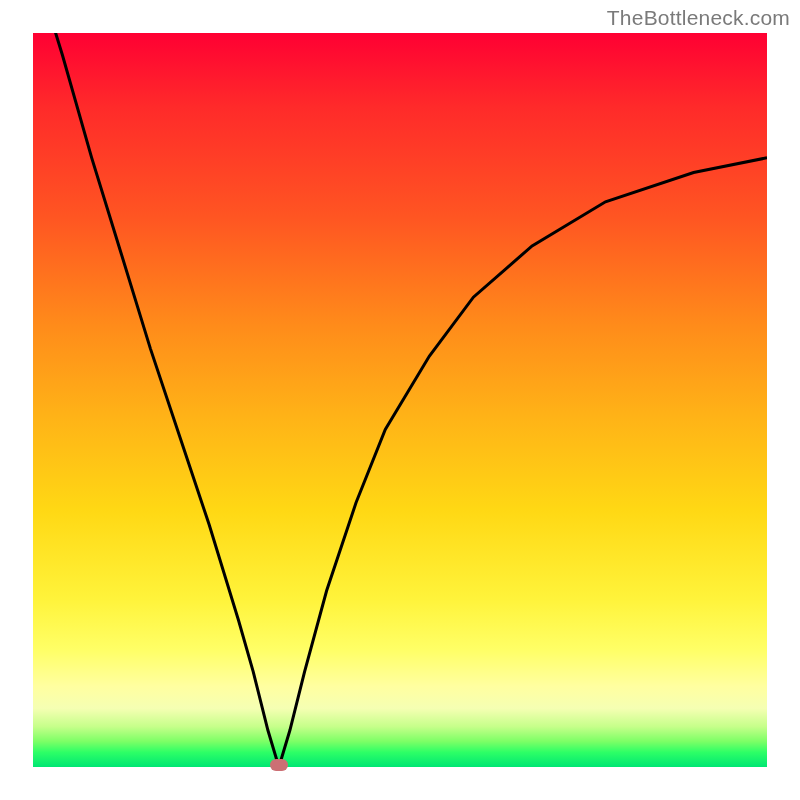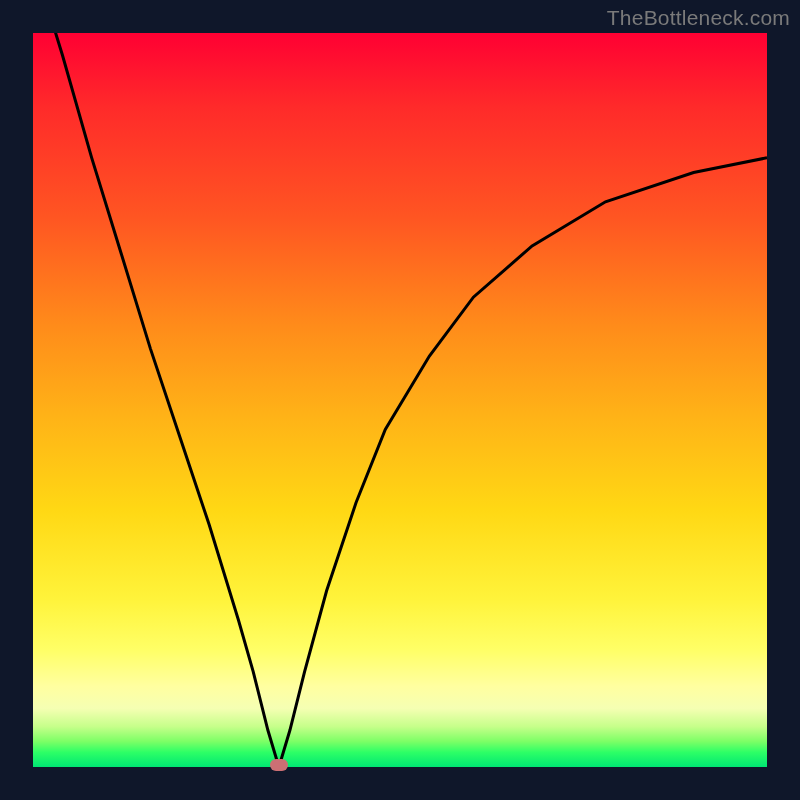--- a/index.html
+++ b/index.html
@@ -8,21 +8,21 @@
     width: 800px;
     height: 800px;
     overflow: hidden;
     background: #000;
     font-family: Arial, Helvetica, sans-serif;
   }
   .frame {
     position: relative;
     width: 800px;
     height: 800px;
-    background: #0f172a;
+    background: #ffffff;
   }
   .plot-area {
     position: absolute;
     left: 33px;
     top: 33px;
     width: 734px;
     height: 734px;
     
     background: linear-gradient(
       to bottom,

